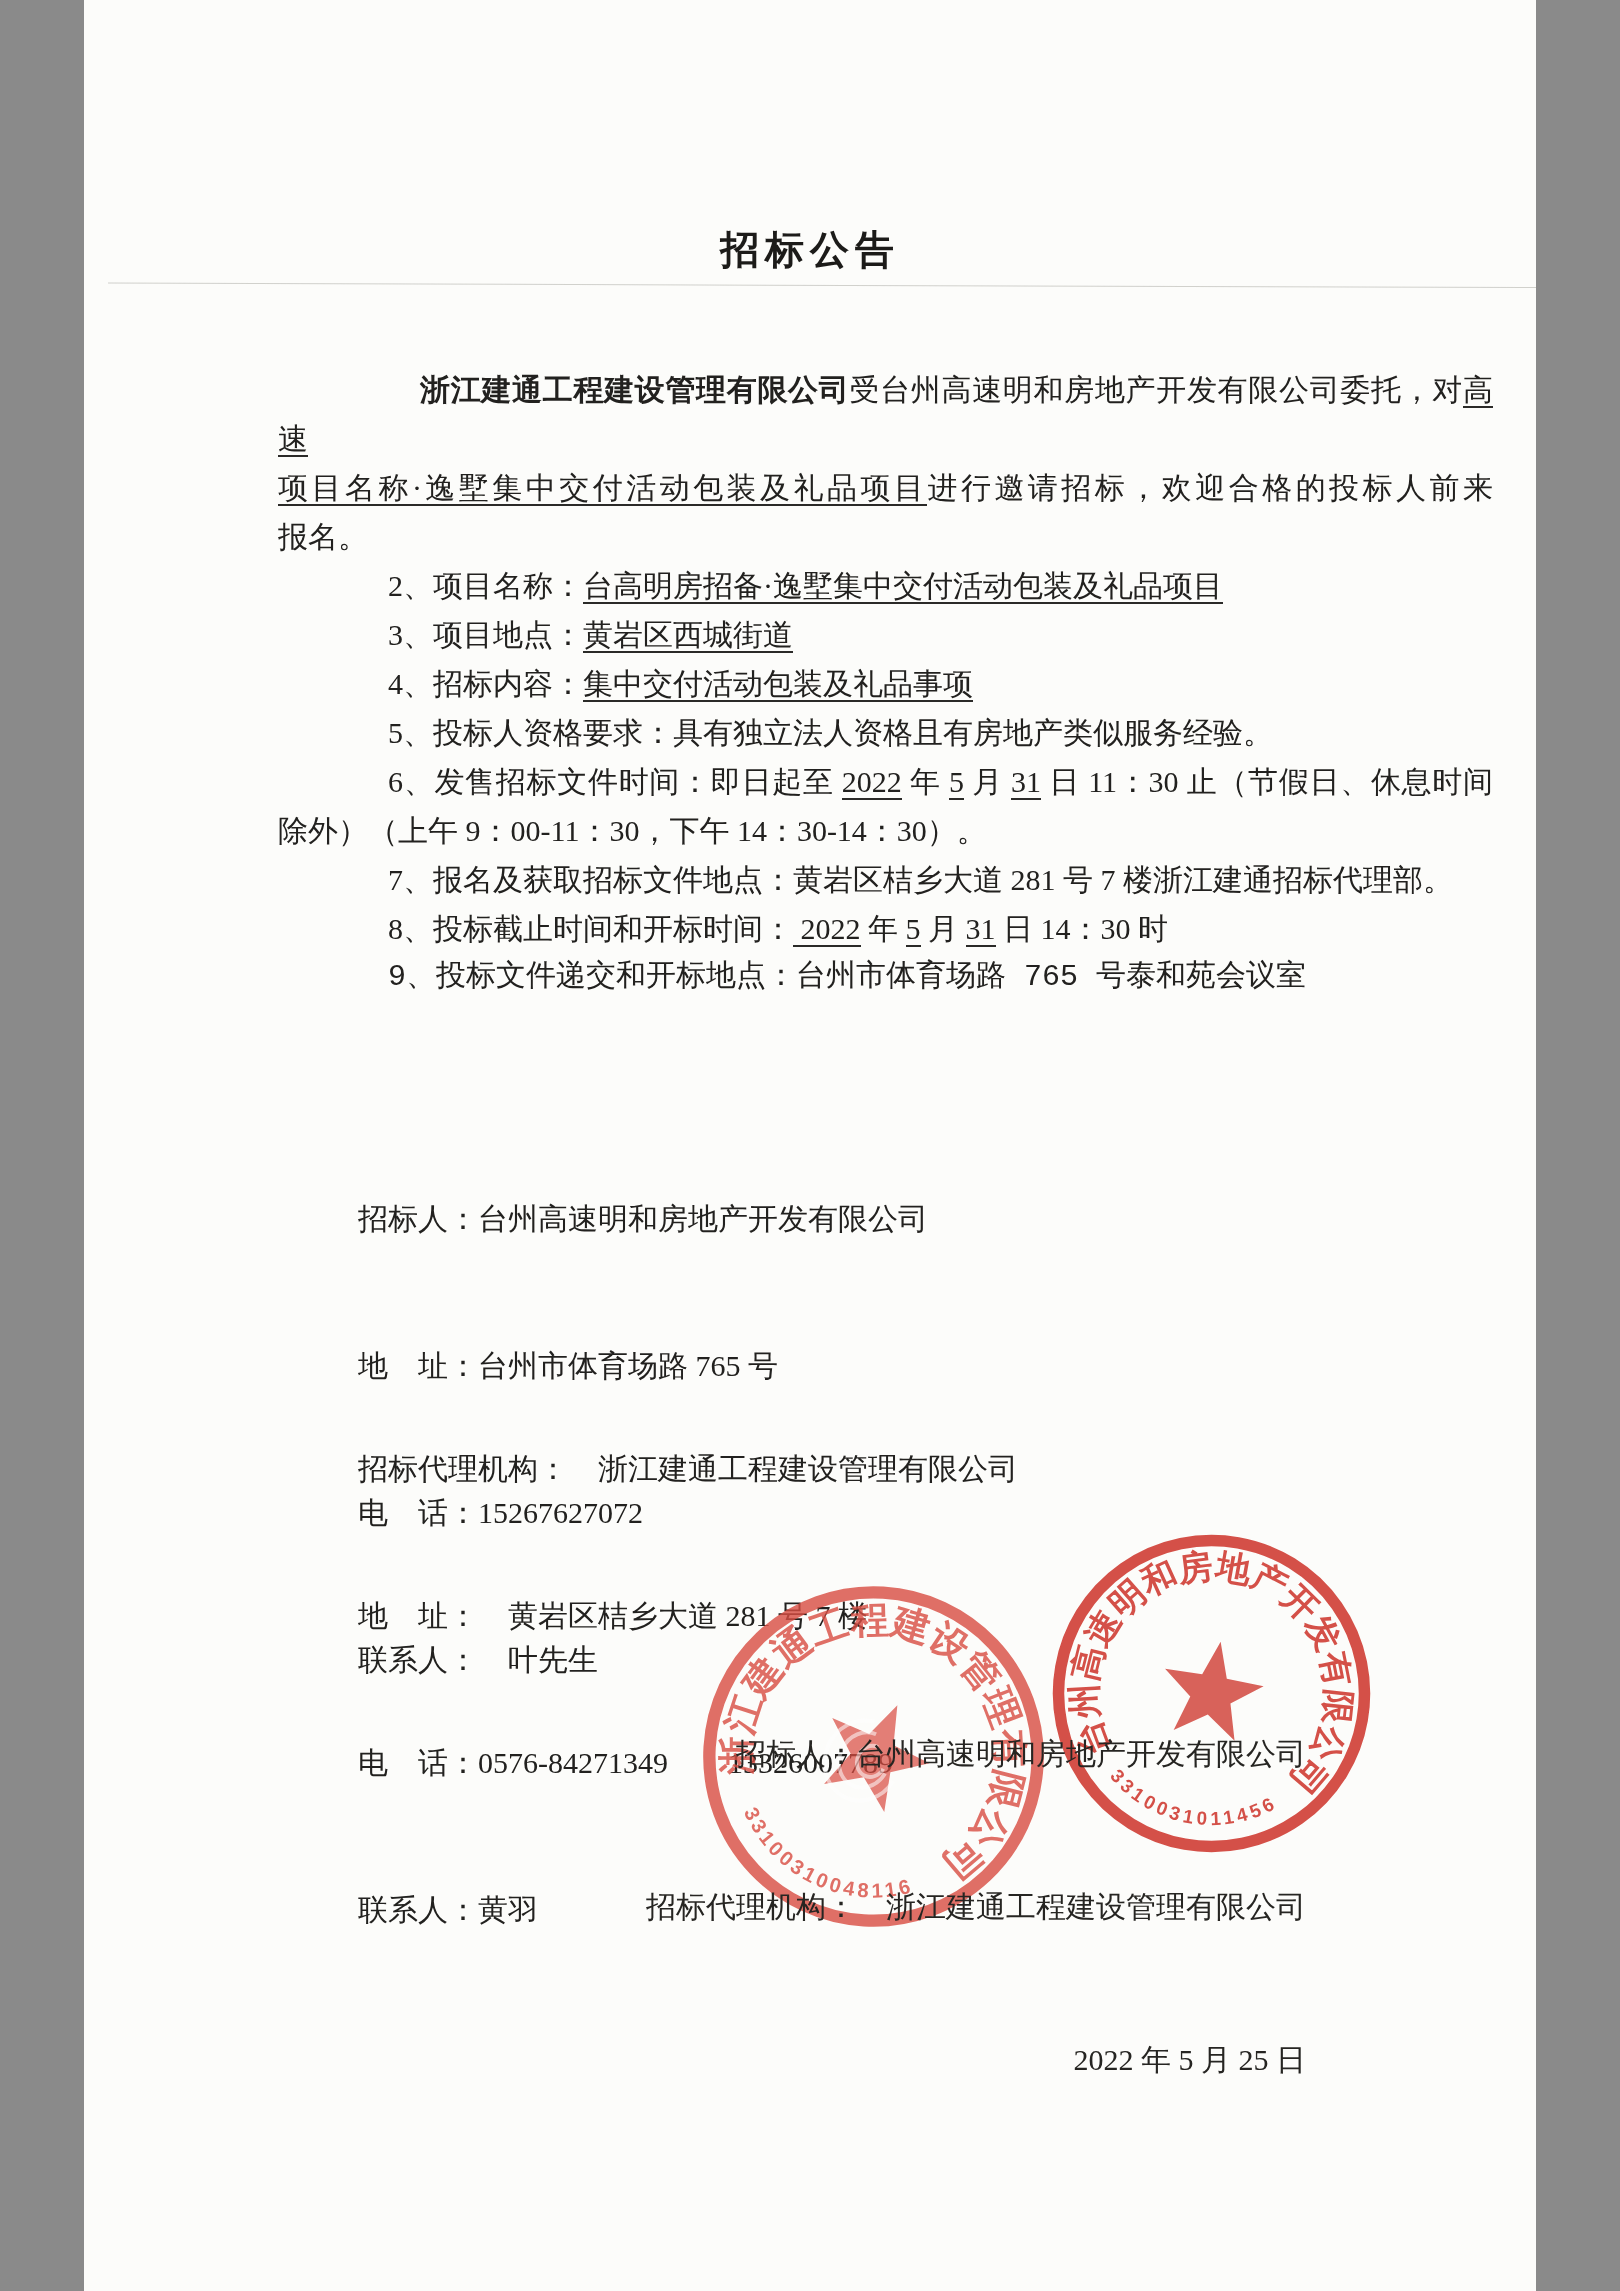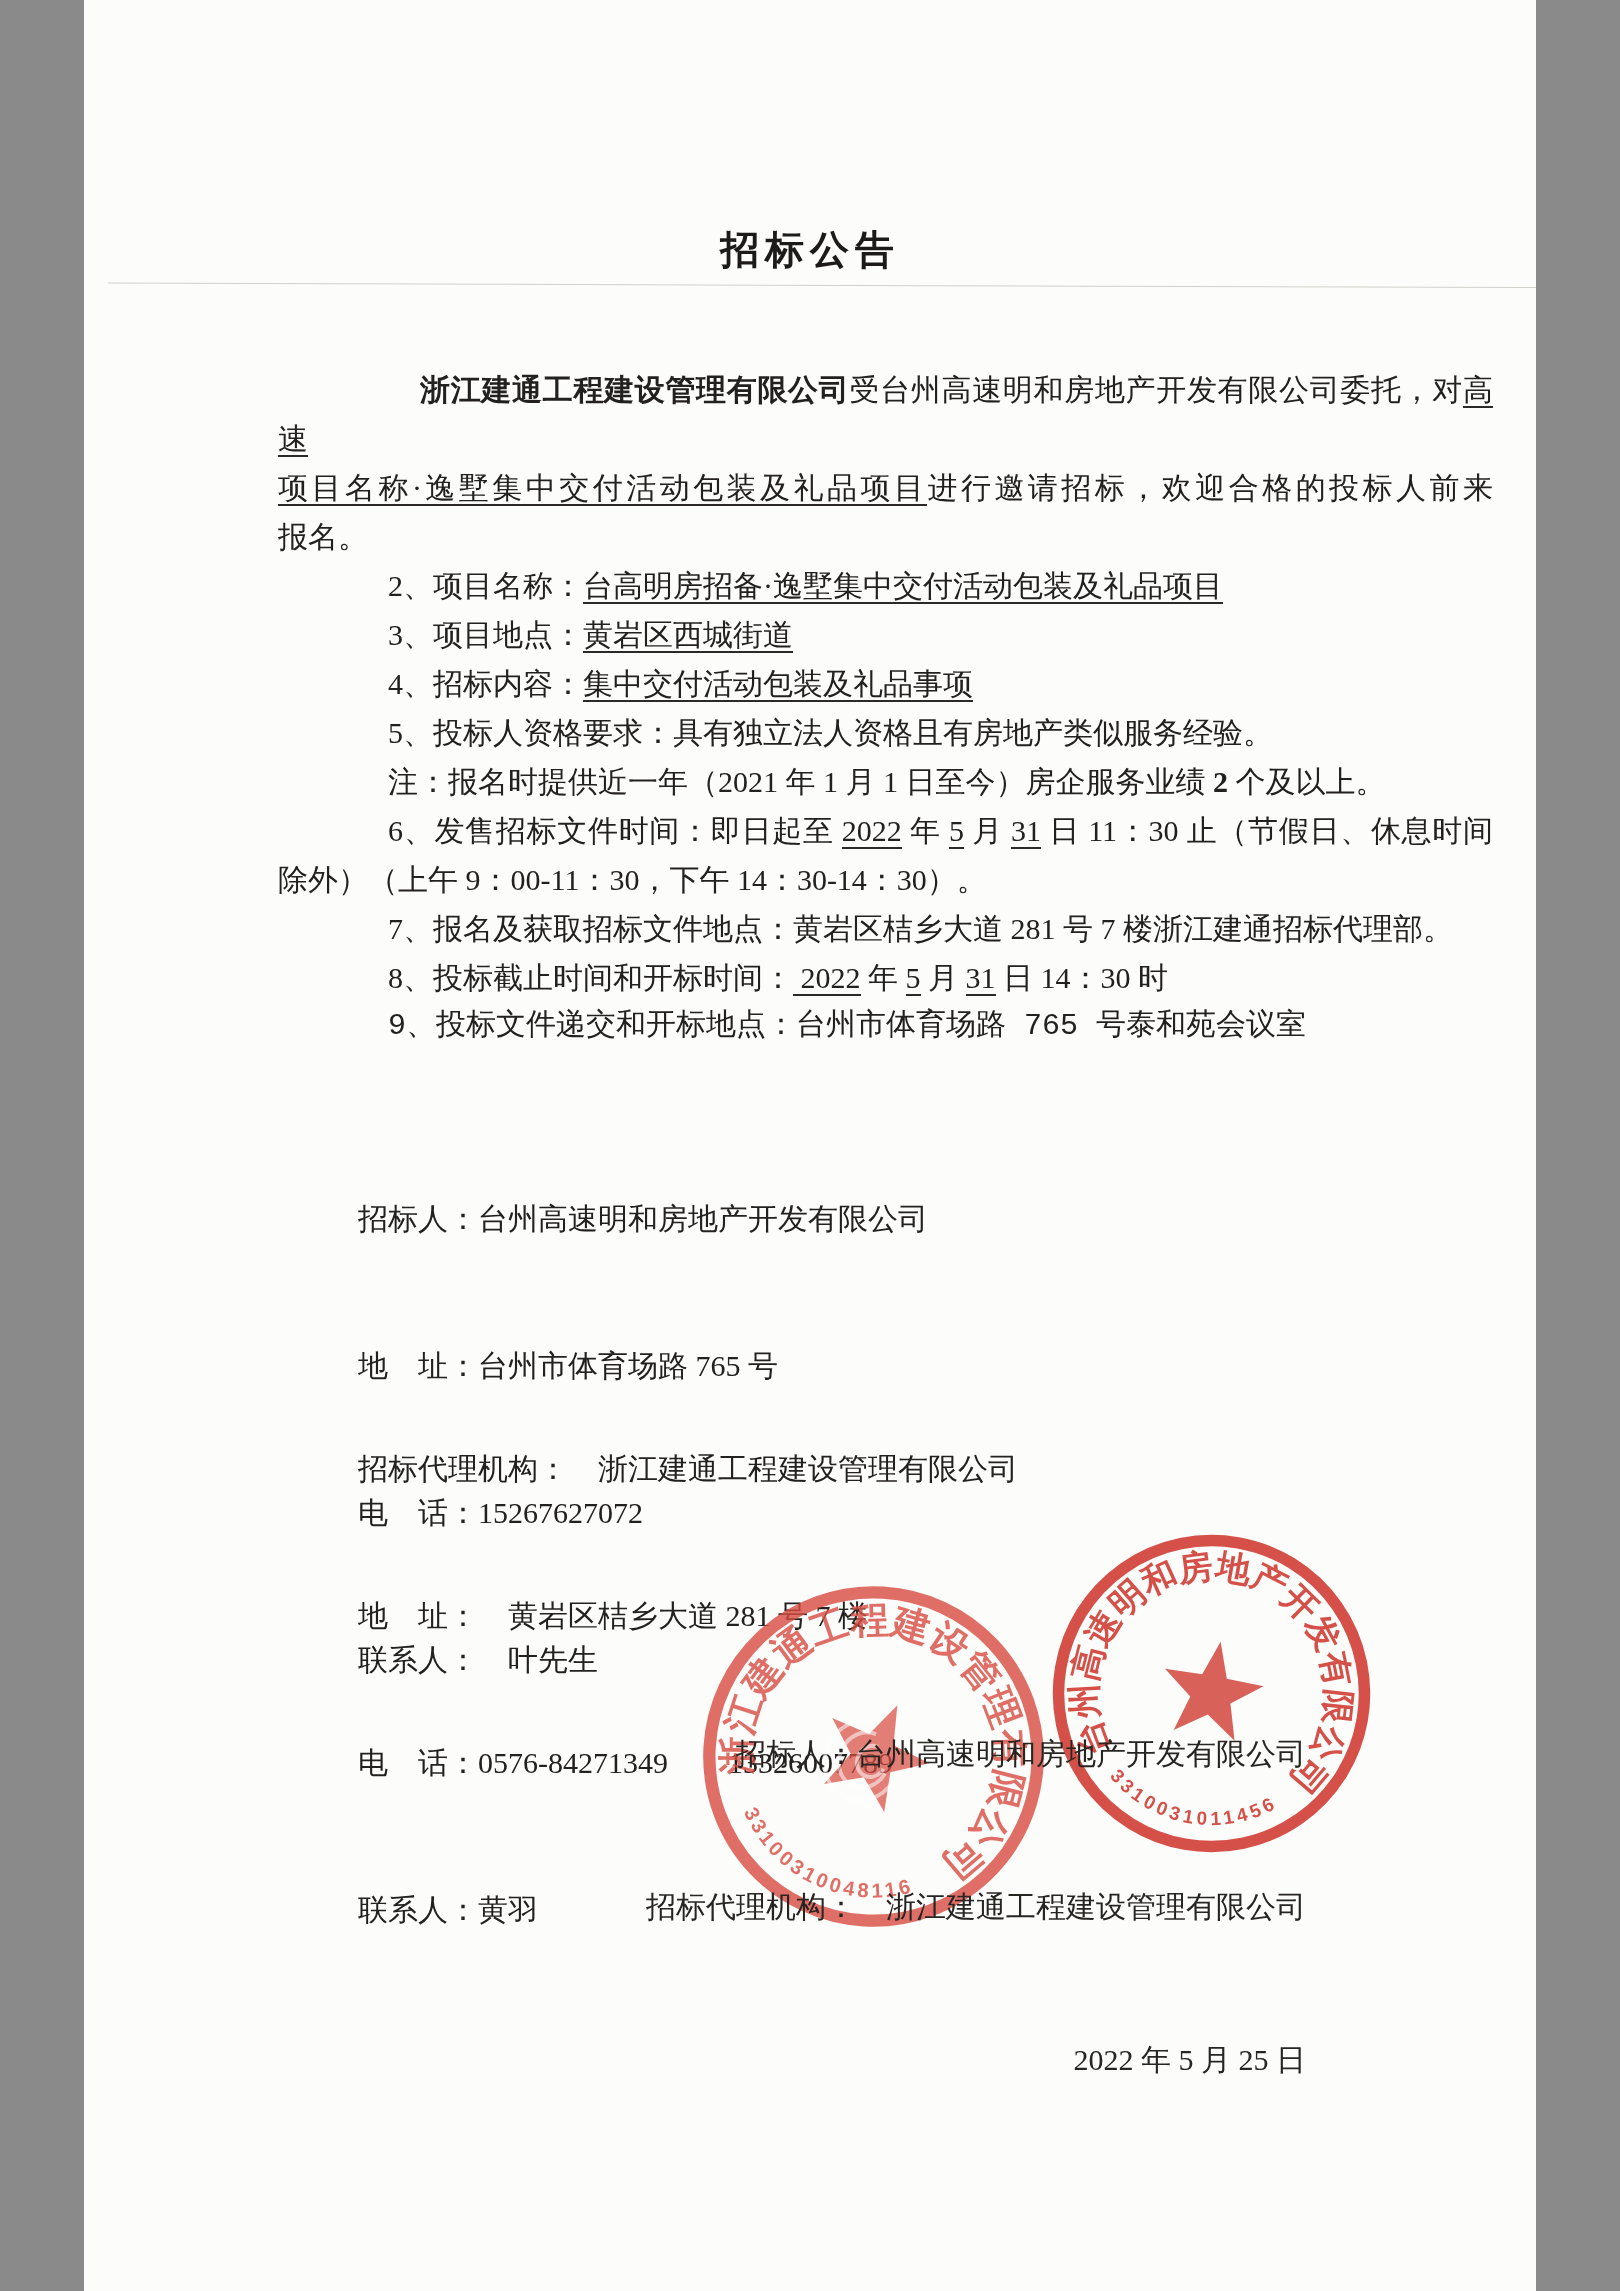--- a/index.html
+++ b/index.html
@@ -80,23 +80,20 @@
       <div class="para">
         <div class="tline" style="text-indent: 110px;"><span>3、项目地点：</span><span class="u">黄岩区西城街道</span></div>
       </div>
       <div class="para">
         <div class="tline" style="text-indent: 110px;"><span>4、招标内容：</span><span class="u">集中交付活动包装及礼品事项</span></div>
       </div>
       <div class="para">
         <div class="tline" style="text-indent: 110px;"><span>5、投标人资格要求：具有独立法人资格且有房地产类似服务经验。</span></div>
       </div>
       <div class="para">
-        <div class="tline" style="text-indent: 110px;"><span>注：报名时提供近一年（2021 年 1 月 1 日至今）房企服务业绩 </span><span class="b">2</span><span> 个及以上。</span></div>
-      </div>
-      <div class="para">
         <div class="tline just" style="text-indent: 110px;"><span>6、发售招标文件时间：即日起至 </span><span class="u">2022</span><span> 年 </span><span class="u">5</span><span> 月 </span><span class="u">31</span><span> 日 11：30 止（节假日、休息时间</span></div>
         <div class="tline"><span>除外）（上午 9：00-11：30，下午 14：30-14：30）。</span></div>
       </div>
       <div class="para">
         <div class="tline" style="text-indent: 110px;"><span>7、报名及获取招标文件地点：黄岩区桔乡大道 281 号 7 楼浙江建通招标代理部。</span></div>
       </div>
       <div class="para">
         <div class="tline" style="text-indent: 110px;"><span>8、投标截止时间和开标时间：</span><span class="u"> 2022</span><span> 年 </span><span class="u">5</span><span> 月 </span><span class="u">31</span><span> 日 14：30 时</span></div>
       </div>
       <div class="para">

